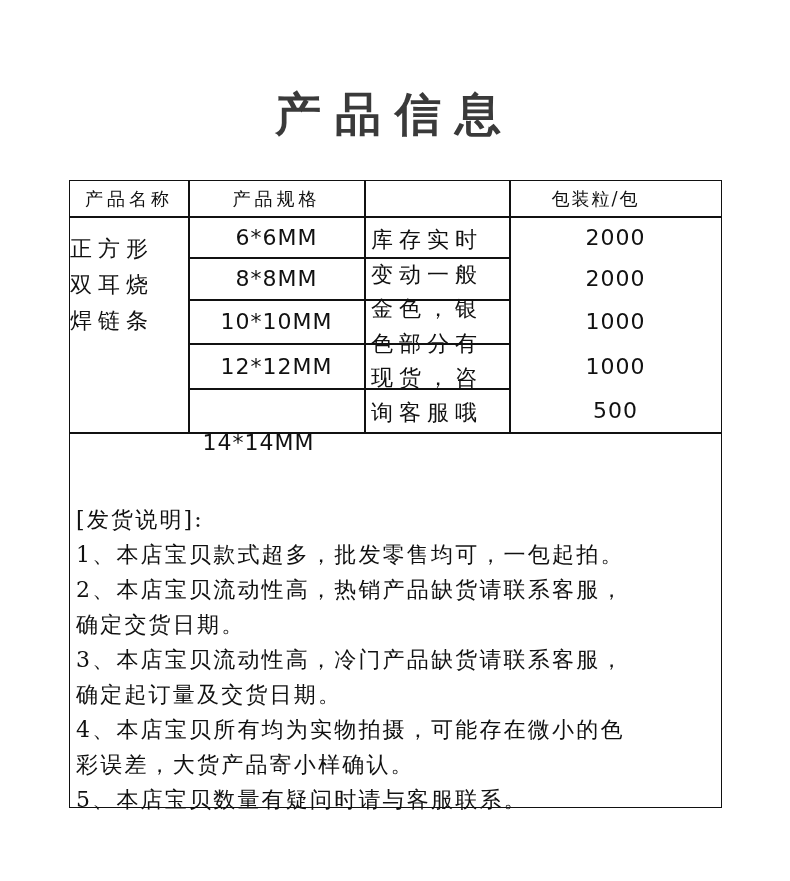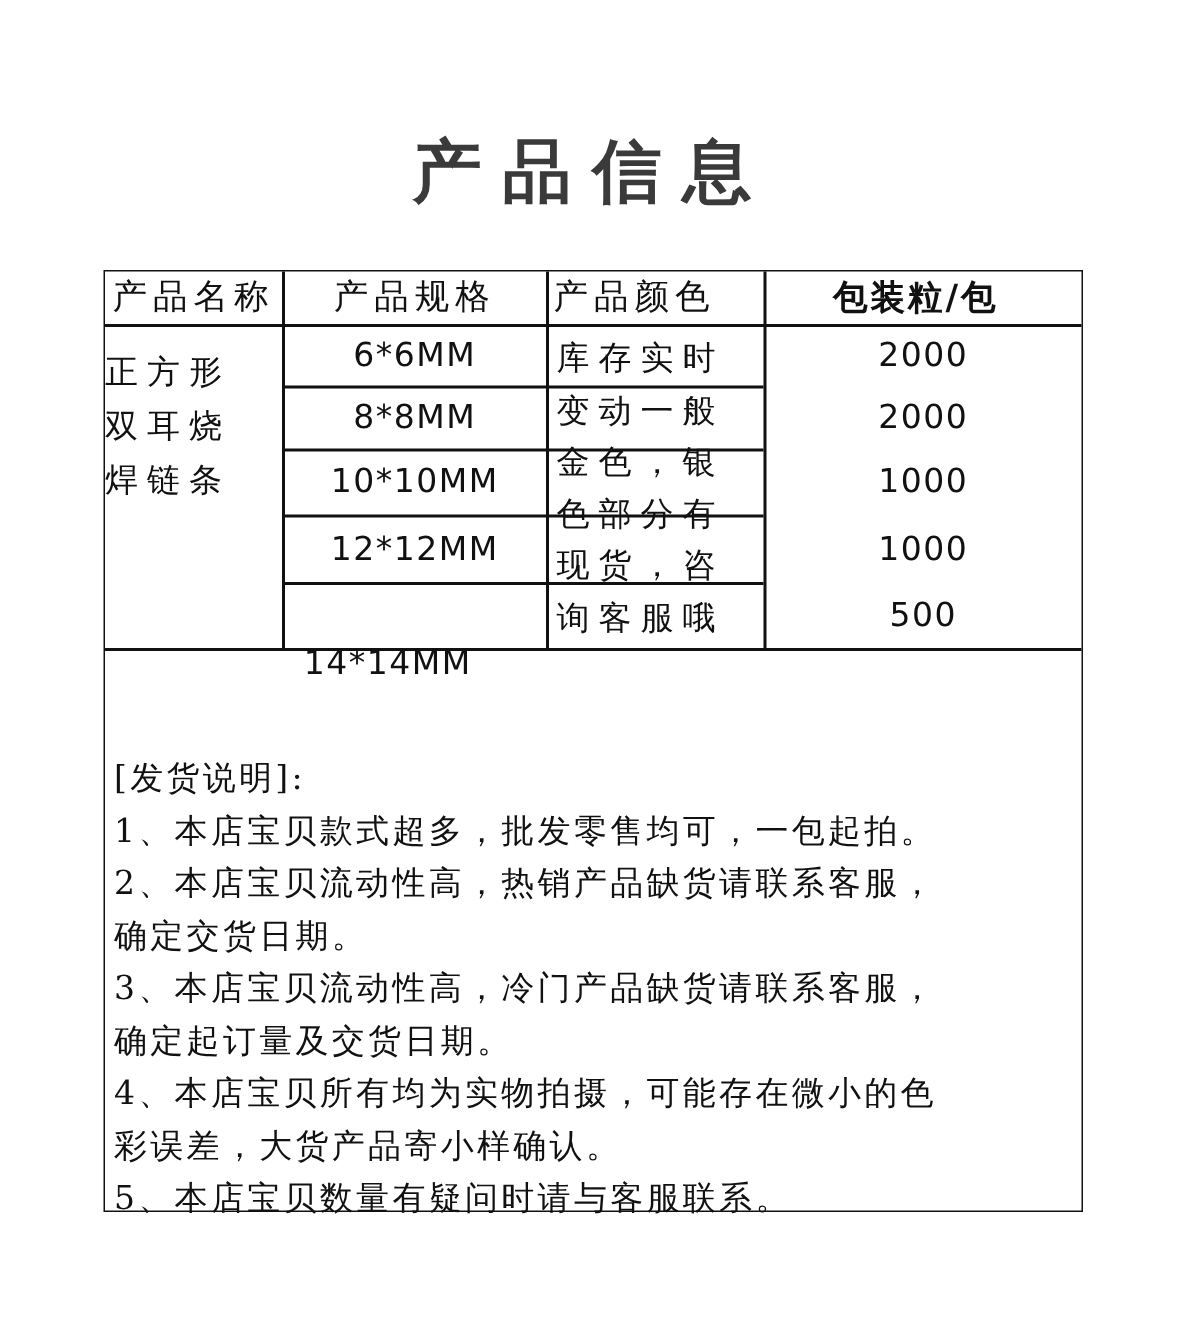--- a/index.html
+++ b/index.html
@@ -5,21 +5,21 @@
   html, body { margin: 0; padding: 0; background: #ffffff; }
   body { width: 790px; height: 881px; position: relative; overflow: hidden;
          font-family: "DejaVu Sans", "Liberation Sans", sans-serif; color: #111; }
   .title { position: absolute; left: 0; width: 790px; top: 84px; text-align: center;
            font-size: 46px; letter-spacing: 14px; color: #3a3a3a; font-weight: bold; line-height: 60px; }
   .frame { position: absolute; left: 69px; top: 180px; width: 651px; height: 626px;
            border: 1.5px solid #111; box-sizing: content-box; }
   .hline, .vline { position: absolute; background: #111; }
   .cell { position: absolute; display: flex; align-items: center; justify-content: center;
           font-size: 22px; line-height: 1; white-space: nowrap; }
-  .hdr { font-family: "DejaVu Serif", "Liberation Serif", serif; font-size: 23px; letter-spacing: 4px; }
+  .hdr { font-family: "DejaVu Serif", "Liberation Serif", serif; font-size: 18px; letter-spacing: 4px; }
   .spec, .qty { font-family: "DejaVu Sans", sans-serif; font-size: 22px; letter-spacing: 1px; }
   .name { position: absolute; left: 0; top: 50px; width: 118px; text-align: left;
           font-family: "DejaVu Serif", "Liberation Serif", serif; font-size: 22px;
           letter-spacing: 6px; line-height: 36px; }
   .color { position: absolute; left: 295px; top: 42px; width: 124px; text-align: center;
            font-family: "DejaVu Serif", "Liberation Serif", serif; font-size: 22px;
            letter-spacing: 6px; line-height: 34.5px; }
   .notes { position: absolute; left: 6px; top: 276px; width: 640px;
            font-family: "DejaVu Serif", "Liberation Serif", serif; font-size: 22px;
            line-height: 35px; letter-spacing: 2.2px; margin-top: 45px; }
@@ -39,22 +39,21 @@
   <div class="hline" style="left:118px;top:207px;width:321px;height:1.5px;"></div>
   <div class="hline" style="left:0;top:251px;width:651px;height:1.5px;"></div>
   <div class="hline" style="left:0;top:0;width:0;height:0;"></div>
 
   <div class="vline" style="left:118px;top:0;width:1.5px;height:252px;"></div>
   <div class="vline" style="left:294px;top:0;width:1.5px;height:252px;"></div>
   <div class="vline" style="left:439px;top:0;width:1.5px;height:252px;"></div>
 
   <div class="cell hdr" style="left:0;top:0;width:118px;height:35px;">产品名称</div>
   <div class="cell hdr" style="left:119px;top:0;width:175px;height:35px;">产品规格</div>
-  <div class="cell hdr" style="left:295px;top:0;width:144px;height:35px;justify-content:flex-start;padding-left:4px;">产品颜色</div>
-  <div class="cell hdr" style="left:435px;top:0;width:211px;height:35px;letter-spacing:2px;font-weight:bold;">包装粒/包</div>
+  <div class="cell hdr" style="left:420px;top:0;width:211px;height:35px;letter-spacing:2px;">包装粒/包</div>
 
   <div class="name">
     <div>正方形</div>
     <div>双耳烧</div>
     <div>焊链条</div>
   </div>
 
   <div class="cell spec" style="left:119px;top:37px;width:175px;height:39px;text-align:center;">6*6MM</div>
   <div class="cell spec" style="left:119px;top:78px;width:175px;height:40px;">8*8MM</div>
   <div class="cell spec" style="left:119px;top:120px;width:175px;height:42px;">10*10MM</div>

